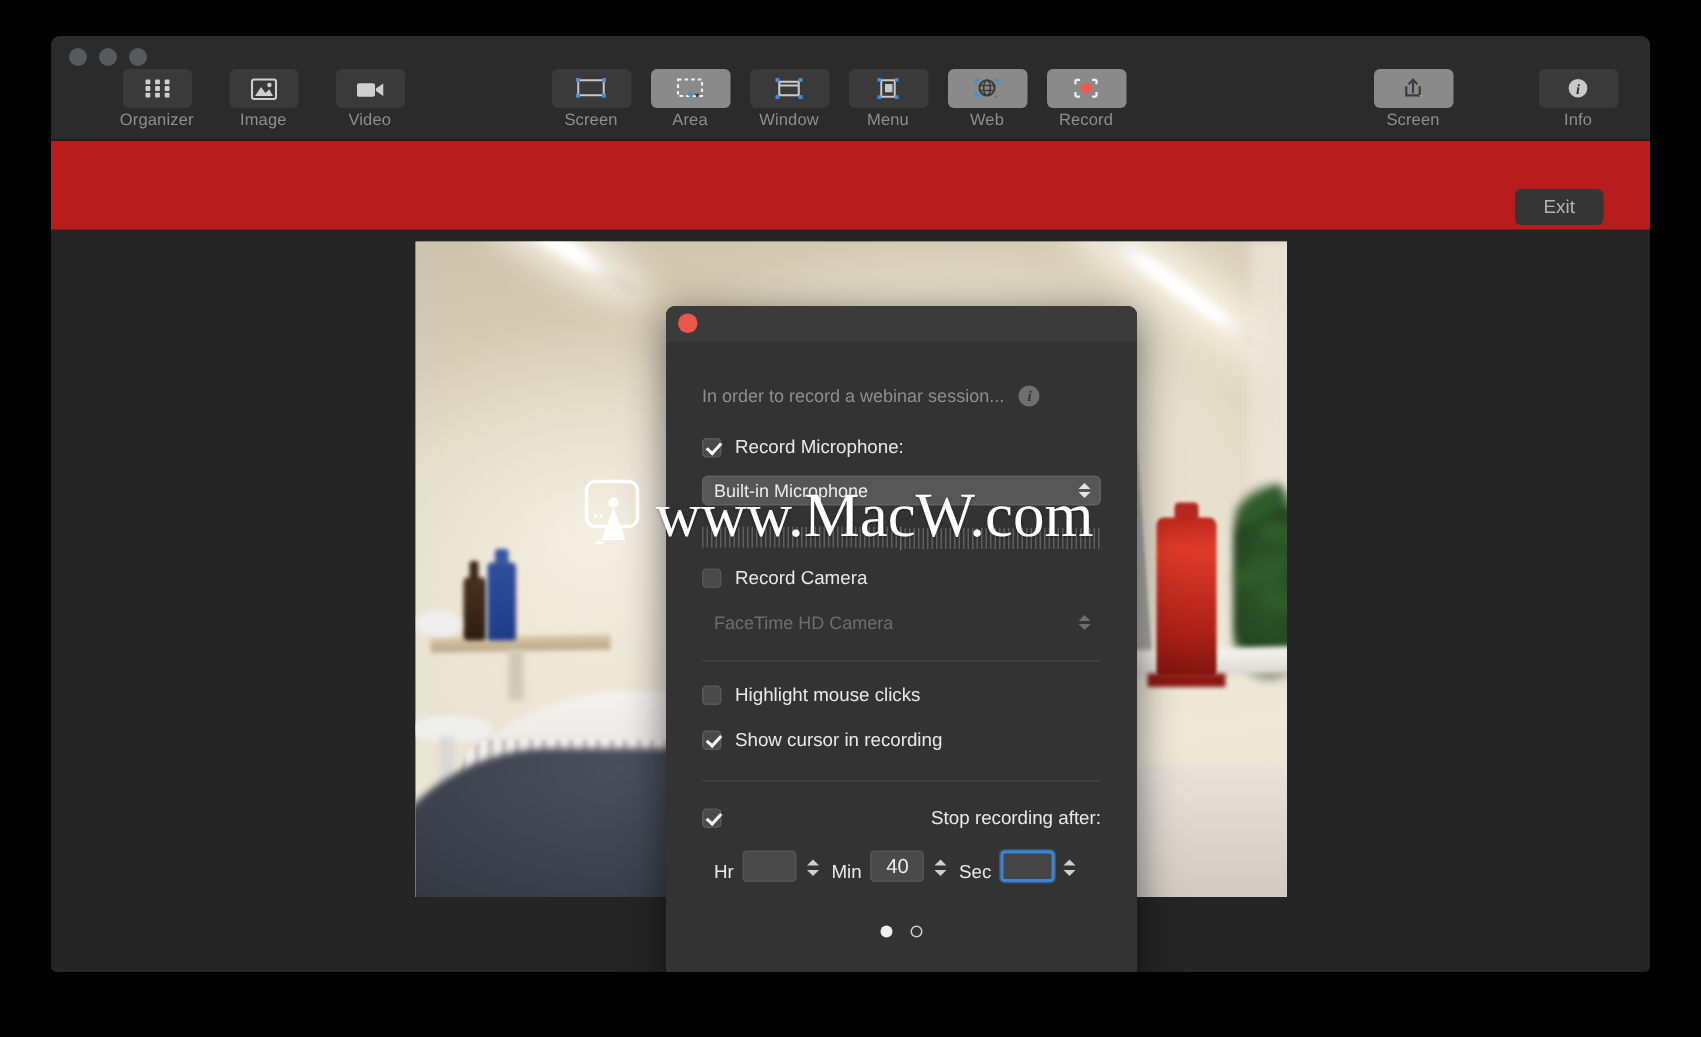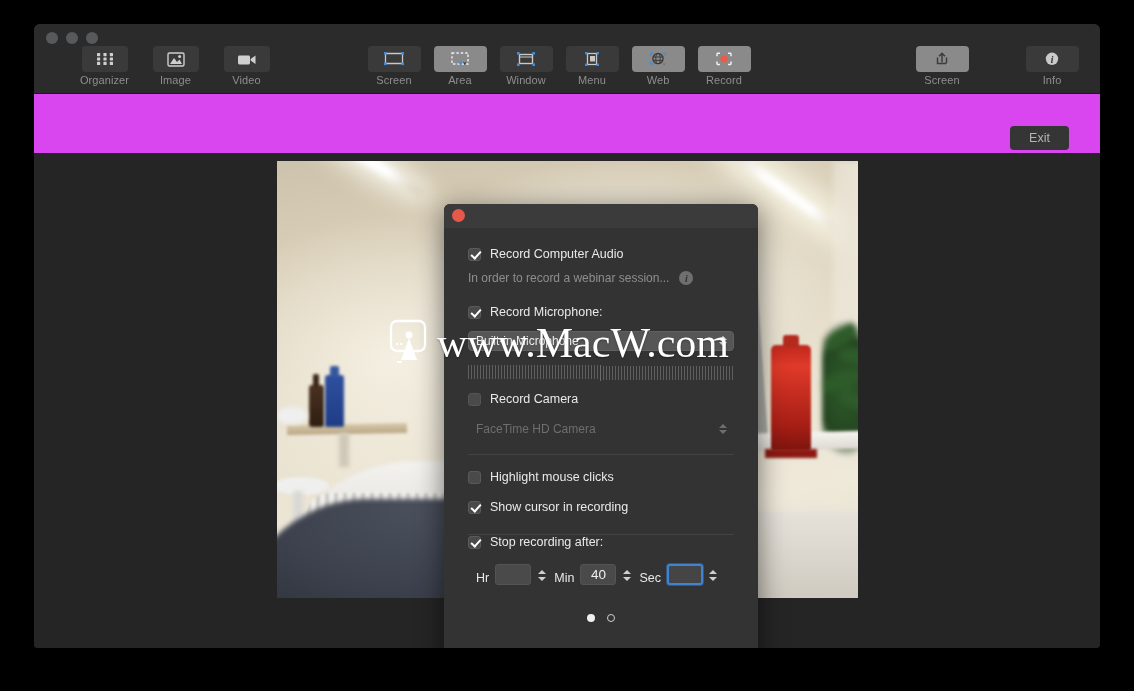--- a/index.html
+++ b/index.html
@@ -60,21 +60,21 @@
   #content {
     position: absolute; left: 0; top: 70px;
     width: 100%; height: 554px;
     background: #252525;
   }
 
   
   #exit-bar {
     position: absolute; left: 0; top: 0;
     width: 100%; height: 59px;
-    background: #d946ef;
+    background: #b91c1c;
   }
   #exit-button {
     position: absolute; right: 31px; top: 32px;
     width: 59px; height: 24px;
     background: #353535;
     border-radius: 4px;
     color: #b4b4b4;
     font-size: 12.5px;
     display: flex; align-items: center; justify-content: center;
   }
@@ -625,24 +625,20 @@
       <div class="person"></div>
     </div>
 
     <div id="dialog">
       <div id="dialog-titlebar">
         <div id="dialog-close"></div>
       </div>
 
       <div id="dialog-body">
 
-        <div class="row">
-          <span class="chk checked"></span>
-          <span class="lbl">Record Computer Audio</span>
-        </div>
 
         <div class="hint-row">
           <span class="hint-text">In order to record a webinar session...</span>
           <span class="info-dot">i</span>
         </div>
 
         <div class="row" style="margin-top:20px;">
           <span class="chk checked"></span>
           <span class="lbl">Record Microphone:</span>
         </div>
@@ -772,21 +768,21 @@
           <span class="lbl">Highlight mouse clicks</span>
         </div>
 
         <div class="row" style="margin-top:16px;">
           <span class="chk checked"></span>
           <span class="lbl">Show cursor in recording</span>
         </div>
 
         <hr class="sep" style="margin-top:20px;">
 
-        <div class="row" style="">
+        <div class="row" style="margin-top:17px;justify-content:space-between;">
           <span class="chk checked"></span>
           <span class="lbl">Stop recording after:</span>
         </div>
 
         <div id="time-row" style="margin-top:15px;">
           <span class="time-label">Hr</span>
           <span class="time-field"></span>
           <span class="mini-stepper">
               <i class="up"></i>
               <i class="dn"></i>

